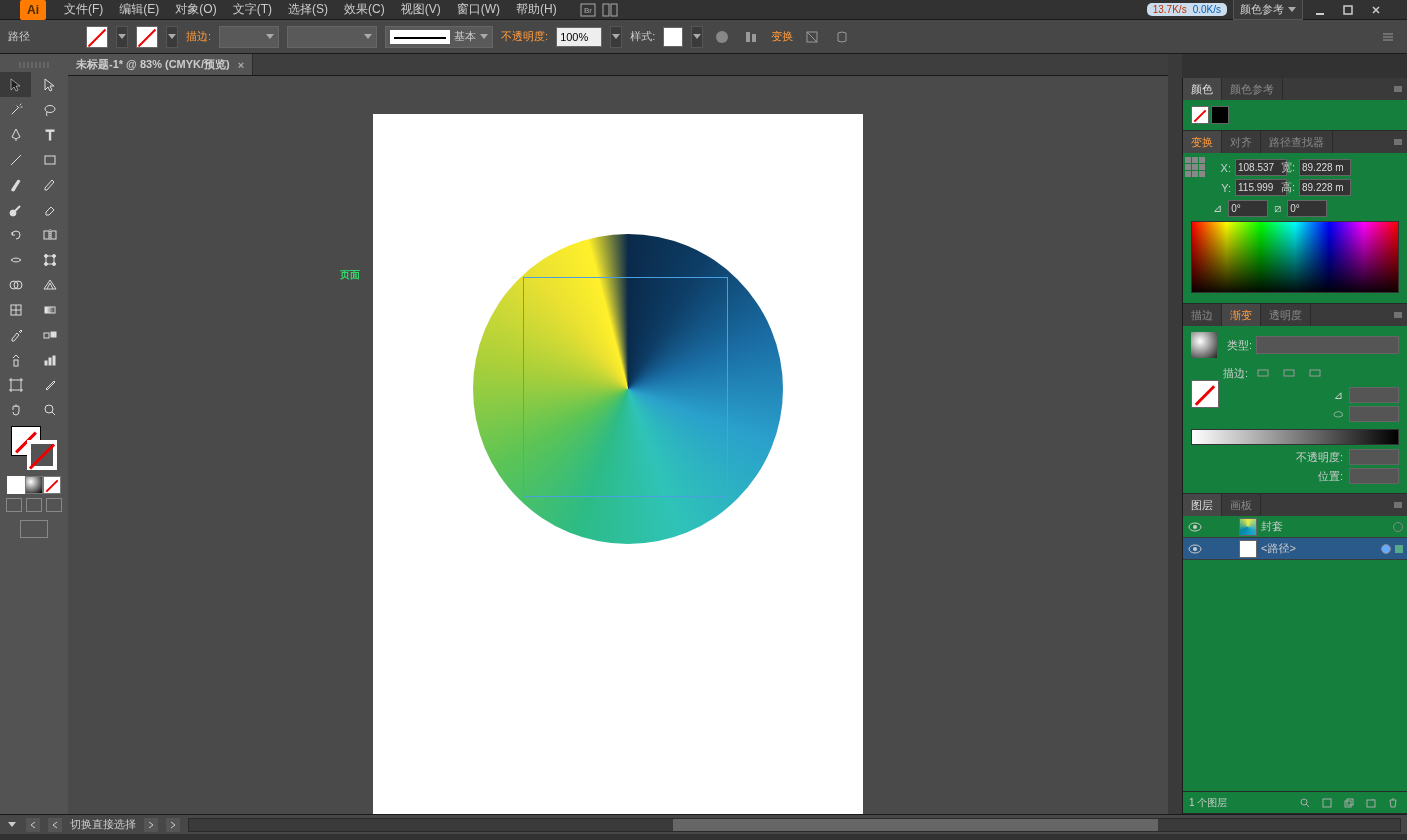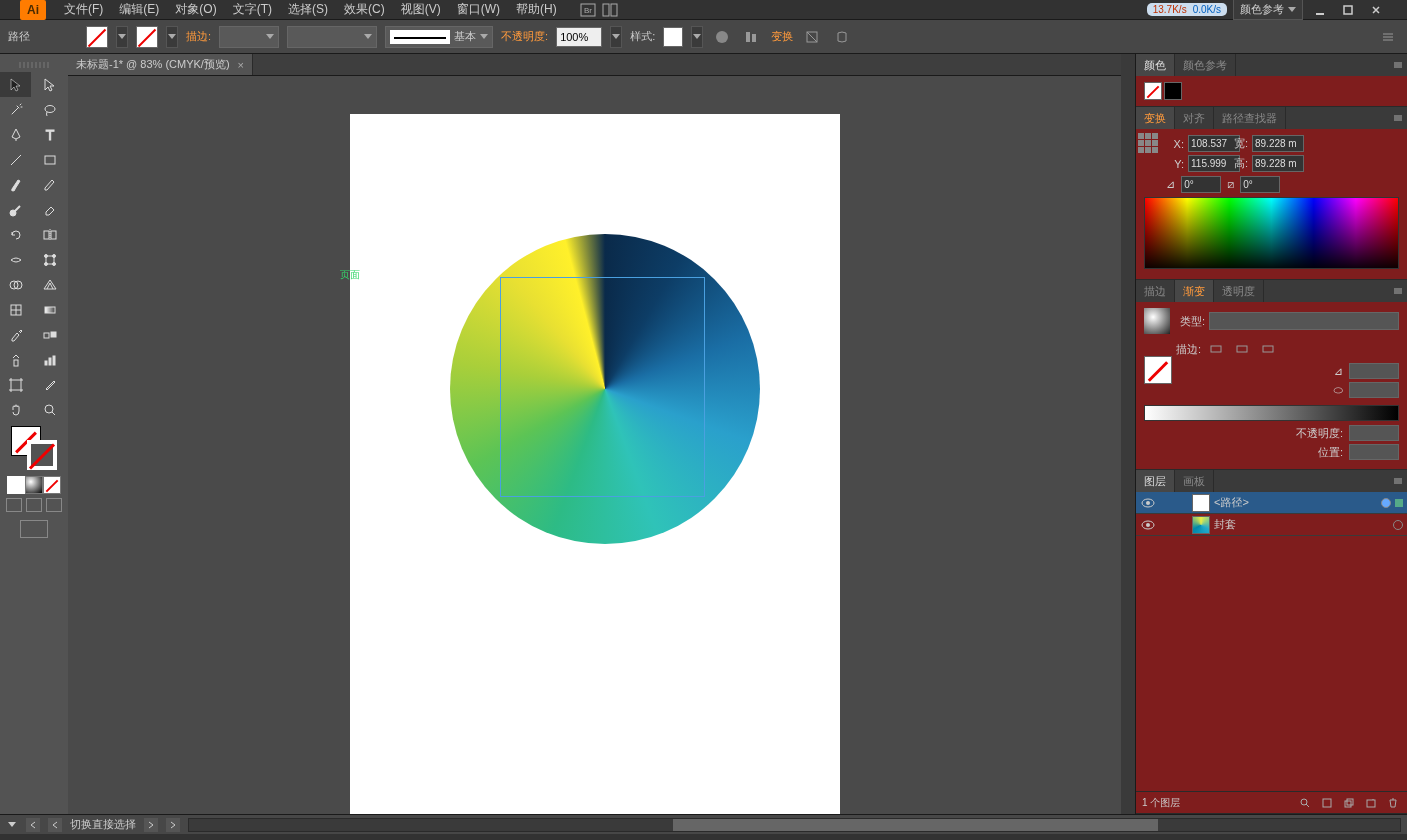--- a/index.html
+++ b/index.html
@@ -40,31 +40,31 @@
 .fs-stroke.none { border-color:#fff; } .fs-stroke.none::after{content:"";position:absolute;left:-6px;right:-6px;top:50%;border-top:3px solid #e00;transform:rotate(-45deg);}
 .tb-btm { display:flex; gap:0; justify-content:center; margin-top:2px;}
 .tb-btm .sq{width:18px;height:18px;border:1px solid #777;display:flex;align-items:center;justify-content:center;}
 .tb-btm .sq:nth-child(1){background:#fff;border-color:#fff;}
 .tb-btm .sq:nth-child(2){background:radial-gradient(circle at 30% 30%,#fff,#000);}
 .tb-btm .sq:nth-child(3){background:#fff;position:relative;}
 .tb-btm .sq:nth-child(3)::after{content:"";position:absolute;left:0;right:0;top:50%;border-top:2px solid #e00;transform:rotate(-45deg);}
 .tb-row2{display:flex;gap:4px;justify-content:center;margin-top:4px;}
 .tb-row2 div{width:16px;height:14px;border:1px solid #888;}
 
-.doc-area { flex: 1; display: flex; flex-direction: column; background: #4a4a4a; position: relative; }
+.doc-area { flex: 1; display: flex; flex-direction: column; background: #4a4a4a; position: relative; font-weight: bold; }
 .tab-strip { height: 22px; background: #3e3e3e; display: flex; align-items: center; border-bottom:1px solid #1a1a1a;}
 .doc-tab { background: #535353; padding: 3px 8px; font-size: 11px; display: flex; align-items: center; gap: 8px; border-right:1px solid #2a2a2a;}
 .tab-close { cursor: pointer; color: #aaa; }
 .canvas-wrap { flex: 1; position: relative; display: flex; align-items: flex-end; justify-content: center; padding-left: 0; }
 .artboard { background: #fff; width: 490px; height: 700px; position: relative; margin-top:-10px;}
 .gradient-circle { position: absolute; left: 100px; top: 120px; width: 310px; height: 310px; border-radius: 50%; background: conic-gradient(from 0deg, #0a2a4a 0deg, #0d3d66 30deg, #1a6ea5 70deg, #2aa0cc 110deg, #2fc3b8 160deg, #2dbb85 200deg, #5cc455 240deg, #a9cf3a 280deg, #e8e032 320deg, #fff02a 345deg, #0a2a4a 360deg); }
 .page-lbl { position:absolute; left: 272px; top: 192px; color:#35d66b; font-size:10px; }
 .sel-box { position:absolute; border:1px solid #4aa0e0; left: 150px; top: 163px; width: 205px; height: 220px; }
 
-.right-dock { width: 272px; background: #7f1d1d; display: flex; flex-direction: column; border-left:1px solid #1a1a1a;}
+.right-dock { width: 225px; background: #15803d; display: flex; flex-direction: column; border-left:1px solid #1a1a1a;margin-top:24px;}
 .panel { border-bottom: 1px solid #2a2a2a; }
 .panel-tabs { display: flex; background: #3a3a3a; height: 22px; align-items: stretch; font-size: 11px; }
 .ptab { padding: 4px 8px; color: #888; cursor: pointer; border-right:1px solid #2a2a2a;}
 .ptab.active { background: #474747; color: #ddd; }
 .ptab.accent { color: #ff9a3c; }
 .panel-menu { margin-left: auto; width: 18px; display: flex; align-items: center; justify-content: center; cursor: pointer; fill:#aaa;}
 .panel-body { padding: 6px 8px; font-size: 11px; }
 .color-row { display:flex; gap:2px; }
 .csw{width:18px;height:18px;border:1px solid #666;}
 .csw.none{background:#fff;position:relative;} .csw.none::after{content:"";position:absolute;left:0;right:0;top:50%;border-top:2px solid #e00;transform:rotate(-45deg);}
@@ -565,47 +565,47 @@
       <div class="panel-tabs">
         <div class="ptab active">图层</div>
         <div class="ptab">画板</div>
         <div class="panel-menu">
             <svg width="10" height="10" viewBox="0 0 10 10">
               <path d="M1 3h8M1 5h8M1 7h8" stroke="#aaa"></path>
             </svg>
           </div>
       </div>
       <div class="layers-body" style="flex:1;">
+        <div class="layer-row">
+          <div class="eye">
+              <svg width="14" height="10" viewBox="0 0 14 10">
+                <ellipse cx="7" cy="5" rx="6" ry="4" fill="none" stroke="#ccc"></ellipse>
+                <circle cx="7" cy="5" r="2" fill="#ccc"></circle>
+              </svg>
+            </div>
+          <div class="layer-indent"></div>
+            <div class="layer-indent"></div>
+          <div class="layer-thumb grad"></div>
+          <span class="layer-name">封套</span>
+          <div class="layer-dot"></div>
+        </div>
         <div class="layer-row sel">
           <div class="eye">
               <svg width="14" height="10" viewBox="0 0 14 10">
                 <ellipse cx="7" cy="5" rx="6" ry="4" fill="none" stroke="#ccc"></ellipse>
                 <circle cx="7" cy="5" r="2" fill="#ccc"></circle>
               </svg>
             </div>
           <div class="layer-indent"></div>
             <div class="layer-indent"></div>
           <div class="layer-thumb"></div>
           <span class="layer-name">&lt;路径&gt;</span>
           <div class="layer-dot fill"></div>
           <div style="width:8px;height:8px;background:#5a8;"></div>
         </div>
-        <div class="layer-row">
-          <div class="eye">
-              <svg width="14" height="10" viewBox="0 0 14 10">
-                <ellipse cx="7" cy="5" rx="6" ry="4" fill="none" stroke="#ccc"></ellipse>
-                <circle cx="7" cy="5" r="2" fill="#ccc"></circle>
-              </svg>
-            </div>
-          <div class="layer-indent"></div>
-            <div class="layer-indent"></div>
-          <div class="layer-thumb grad"></div>
-          <span class="layer-name">封套</span>
-          <div class="layer-dot"></div>
-        </div>
       </div>
       <div class="layers-foot">
         <span>1 个图层</span>
         <div class="sp"></div>
         <div class="foot-ic">
             <svg width="12" height="12" viewBox="0 0 12 12">
               <circle cx="5" cy="5" r="3" fill="none" stroke="#aaa"></circle>
               <path d="M7 7 L10 10" stroke="#aaa"></path>
             </svg>
           </div>

